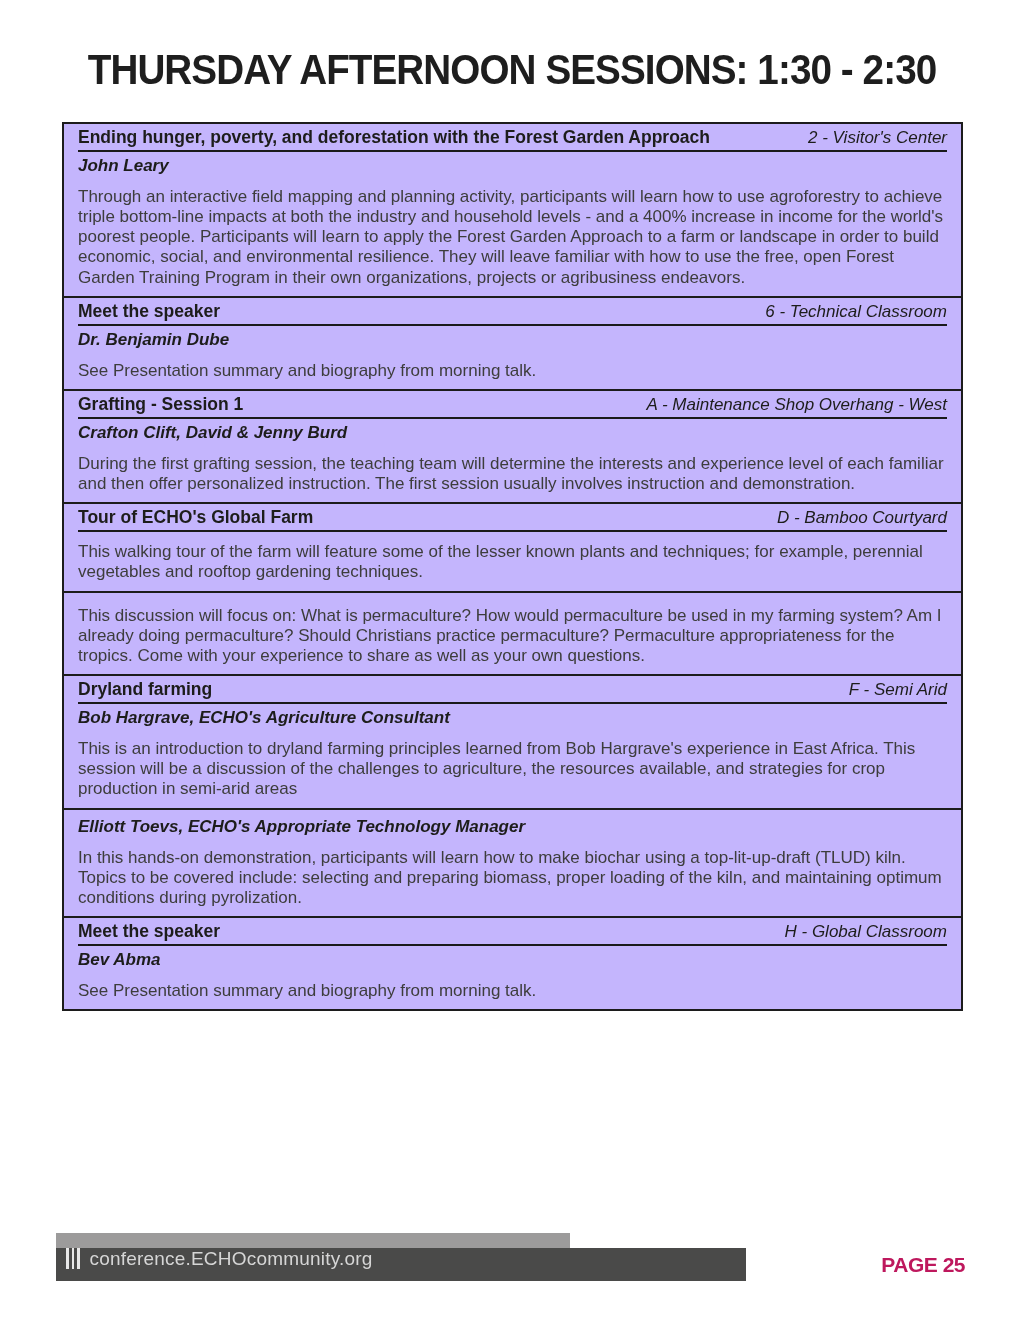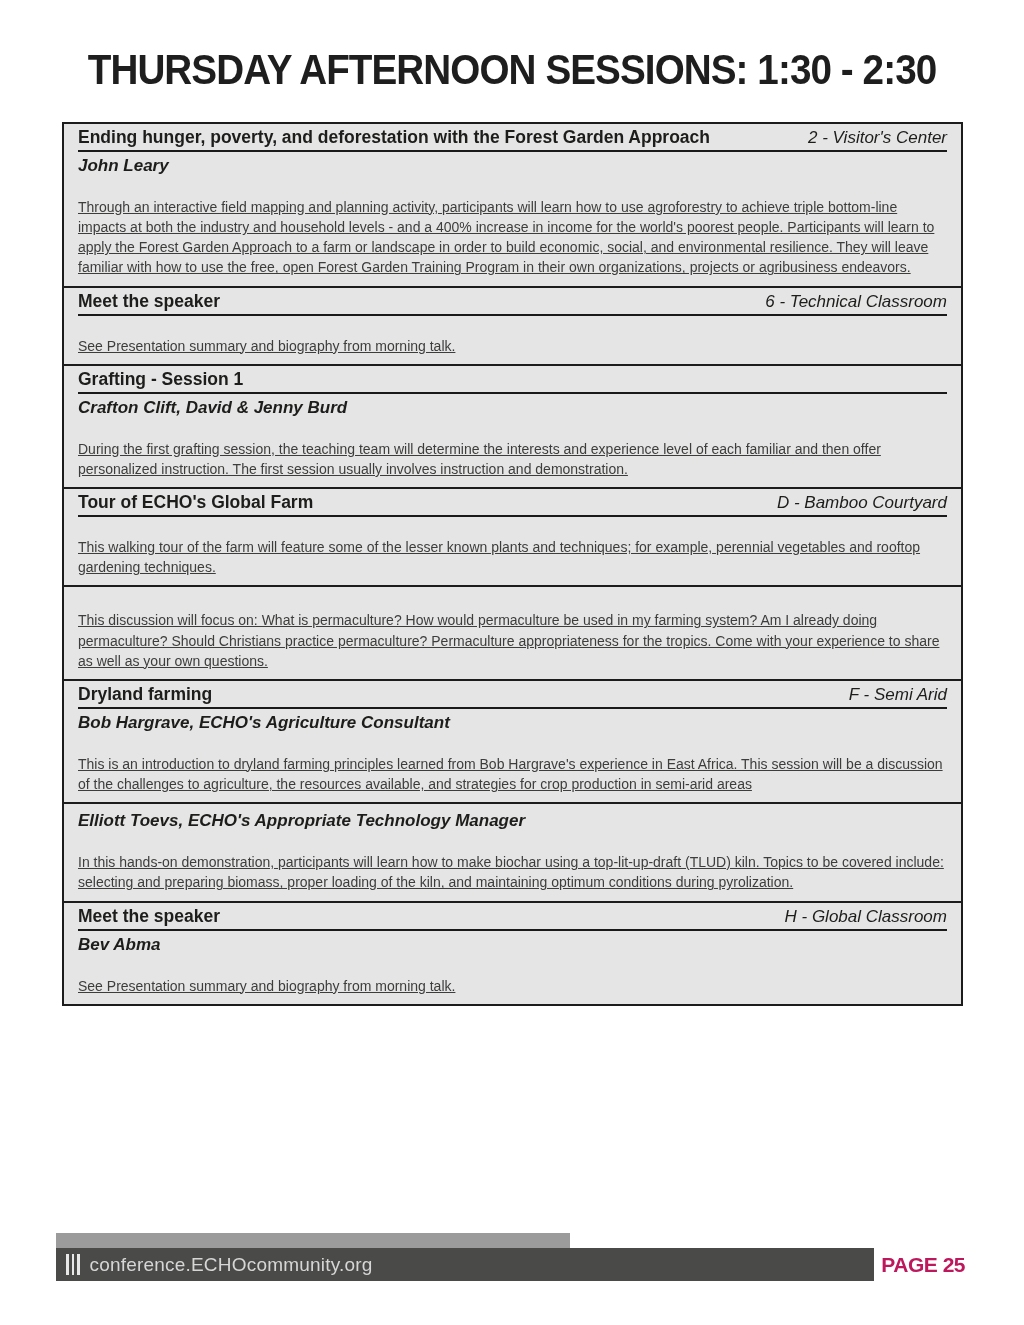--- a/index.html
+++ b/index.html
@@ -25,21 +25,21 @@
     transform: scaleX(0.92);
     white-space: nowrap;
   }
 
   
   .sessions-box {
     position: absolute;
     left: 62px; top: 122px;
     width: 901px;
     border: 2px solid #1c1c1c;
-    background: #e5e5e5;
+    background: #c4b5fd;
   }
   .session {
     padding: 3px 14px 8px 14px;
     border-bottom: 2px solid #1c1c1c;
   }
   .session:last-child { border-bottom: none; }
 
   .session-header {
     display: flex;
     justify-content: space-between;
@@ -63,41 +63,39 @@
   }
   .session-speaker {
     font-size: 17px;
     font-style: italic;
     color: #1d1d1b;
     margin-top: 3px;
     line-height: 22px;
     font-weight: bold;
   }
   .session-desc {
-    font-size: 14px;
+    font-size: 17px;
     color: #3d3d3c;
-    margin-top: 20px;
+    margin-top: 10px;
     line-height: 20.2px;
-    text-decoration: underline;
   }
 
   
   .footer-light-bar {
     position: absolute;
     left: 56px; top: 1233px;
     width: 514px; height: 15px;
     background: #9c9b9b;
   }
   .footer-dark-bar {
     position: absolute;
     left: 56px; top: 1248px;
-    width: 818px; height: 33px;
+    width: 690px; height: 33px;
     background: #4a4a49;
     display: flex;
-    align-items: center;
     padding-left: 10px;
   }
   .triple-bar-icon {
     display: inline-flex;
     gap: 3px;
     margin-right: 10px;
   }
   .triple-bar-icon span {
     display: block;
     width: 2.5px; height: 21px;
@@ -134,26 +132,28 @@
       </div>
       <div class="session-speaker">John Leary</div>
       <div class="session-desc">Through an interactive field mapping and planning activity, participants will learn how to use agroforestry to achieve triple bottom-line impacts at both the industry and household levels - and a 400% increase in income for the world's poorest people. Participants will learn to apply the Forest Garden Approach to a farm or landscape in order to build economic, social, and environmental resilience. They will leave familiar with how to use the free, open Forest Garden Training Program in their own organizations, projects or agribusiness endeavors.</div>
     </div>
 
     <div class="session">
       <div class="session-header">
         <span class="session-title">Meet the speaker</span>
         <span class="session-location">6 - Technical Classroom</span>
       </div>
+      <div class="session-speaker">Dr. Benjamin Dube</div>
       <div class="session-desc">See Presentation summary and biography from morning talk.</div>
     </div>
 
     <div class="session">
       <div class="session-header">
         <span class="session-title">Grafting - Session 1</span>
+        <span class="session-location">A - Maintenance Shop Overhang - West</span>
       </div>
       <div class="session-speaker">Crafton Clift, David &amp; Jenny Burd</div>
       <div class="session-desc">During the first grafting session, the teaching team will determine the interests and experience level of each familiar and then offer personalized instruction. The first session usually involves instruction and demonstration.</div>
     </div>
 
     <div class="session">
       <div class="session-header">
         <span class="session-title">Tour of ECHO's Global Farm</span>
         <span class="session-location">D - Bamboo Courtyard</span>
       </div>

